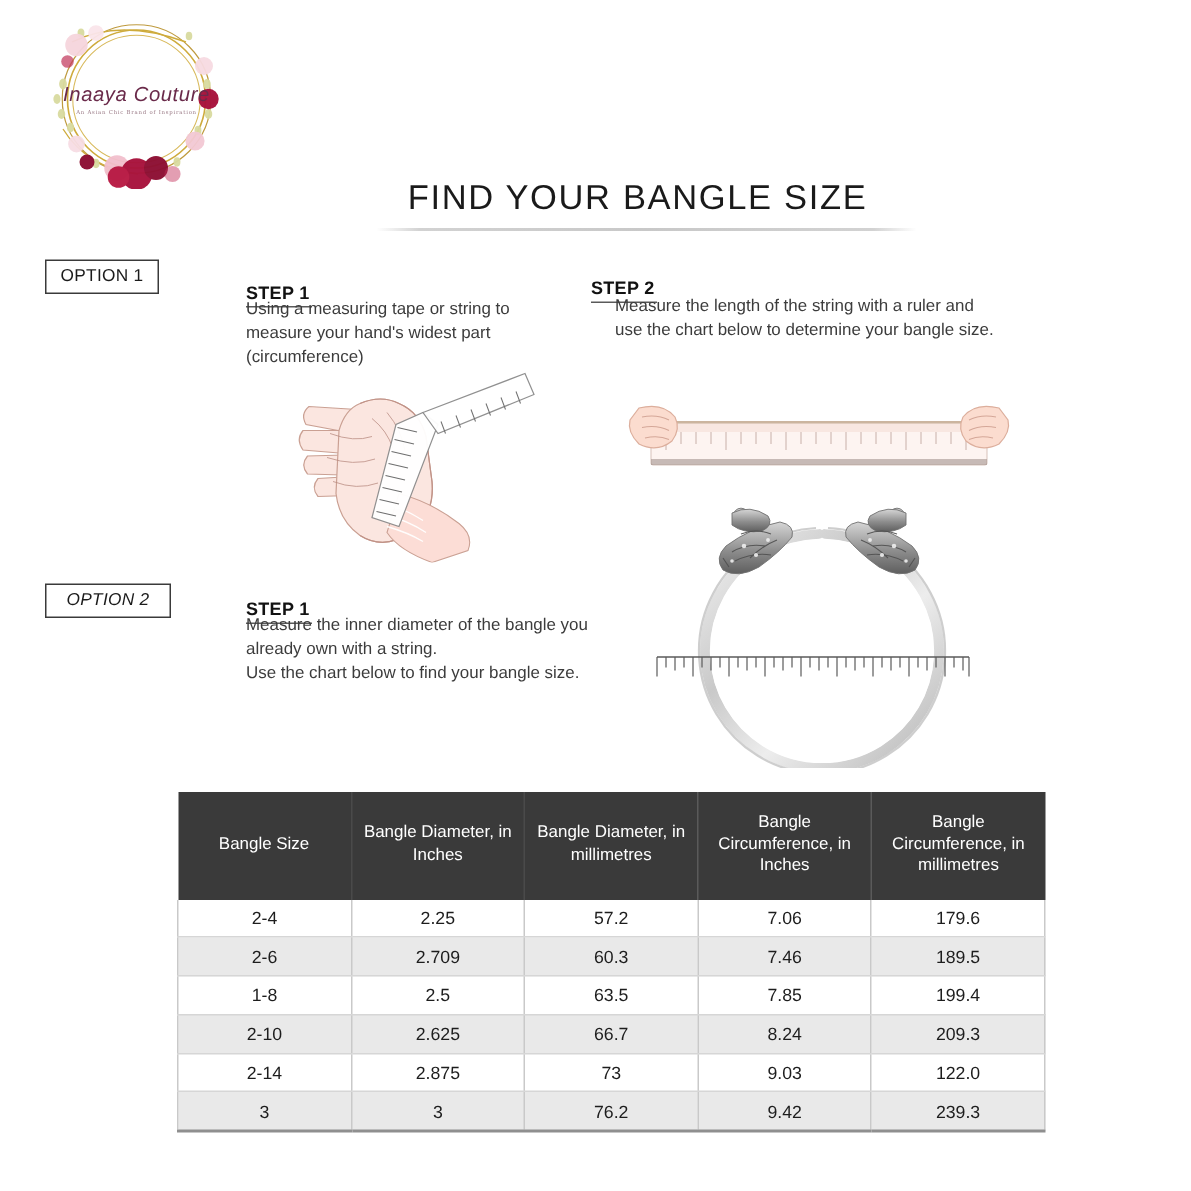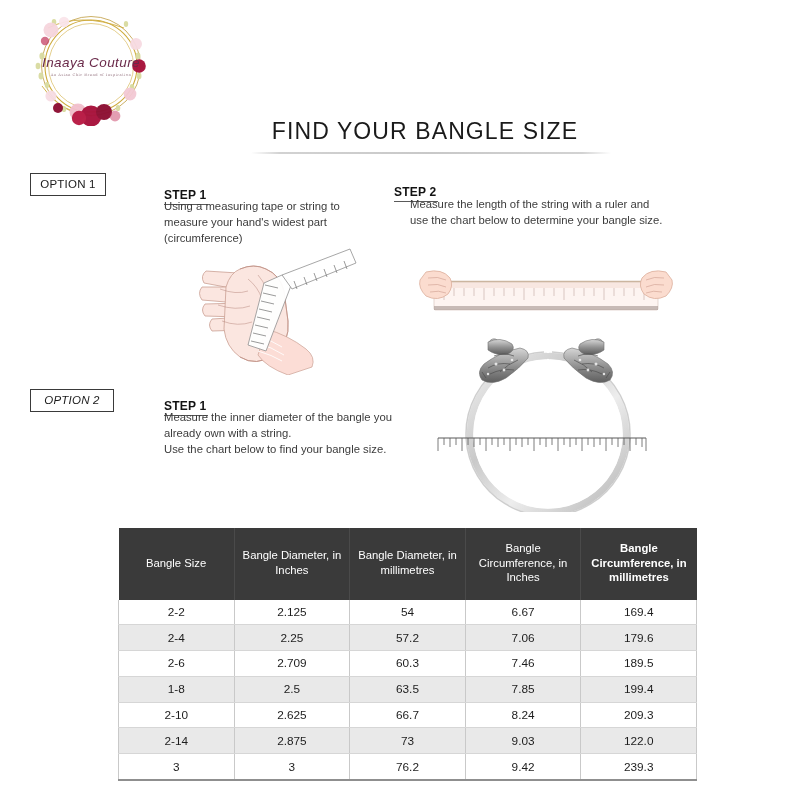--- a/index.html
+++ b/index.html
@@ -135,21 +135,21 @@
     background: #3a3a3a;
     color: #ffffff;
     font-size: 11.3px;
     font-weight: normal;
     line-height: 14.5px;
     padding: 13px 4px 15px;
     vertical-align: middle;
     text-align: center;
     border-right: 1px solid #4a4a4a;
   }
-  .size-table thead th:last-child { border-right: none; font-weight: bold; }
+  .size-table thead th:last-child { border-right: none; }
   .size-table tbody td {
     font-size: 11.8px;
     text-align: center;
     padding: 5.4px 3px;
     color: #1d1d1d;
     border-right: 1px solid #c9c9c9;
     border-bottom: 1px solid #d6d6d6;
   }
   .size-table tbody td:first-child { border-left: 1px solid #c9c9c9; }
   .size-table tbody tr:nth-child(odd)  td { background: #ffffff; }
@@ -416,27 +416,20 @@
     <tr>
       <th>Bangle Size</th>
       <th>Bangle Diameter, in Inches</th>
       <th>Bangle Diameter, in millimetres</th>
       <th>Bangle Circumference, in Inches</th>
       <th>Bangle Circumference, in millimetres</th>
     </tr>
   </thead>
   <tbody>
     <tr>
-      <td>2-2</td>
-      <td>2.125</td>
-      <td>54</td>
-      <td>6.67</td>
-      <td>169.4</td>
-    </tr>
-    <tr>
       <td>2-4</td>
       <td>2.25</td>
       <td>57.2</td>
       <td>7.06</td>
       <td>179.6</td>
     </tr>
     <tr>
       <td>2-6</td>
       <td>2.709</td>
       <td>60.3</td>

